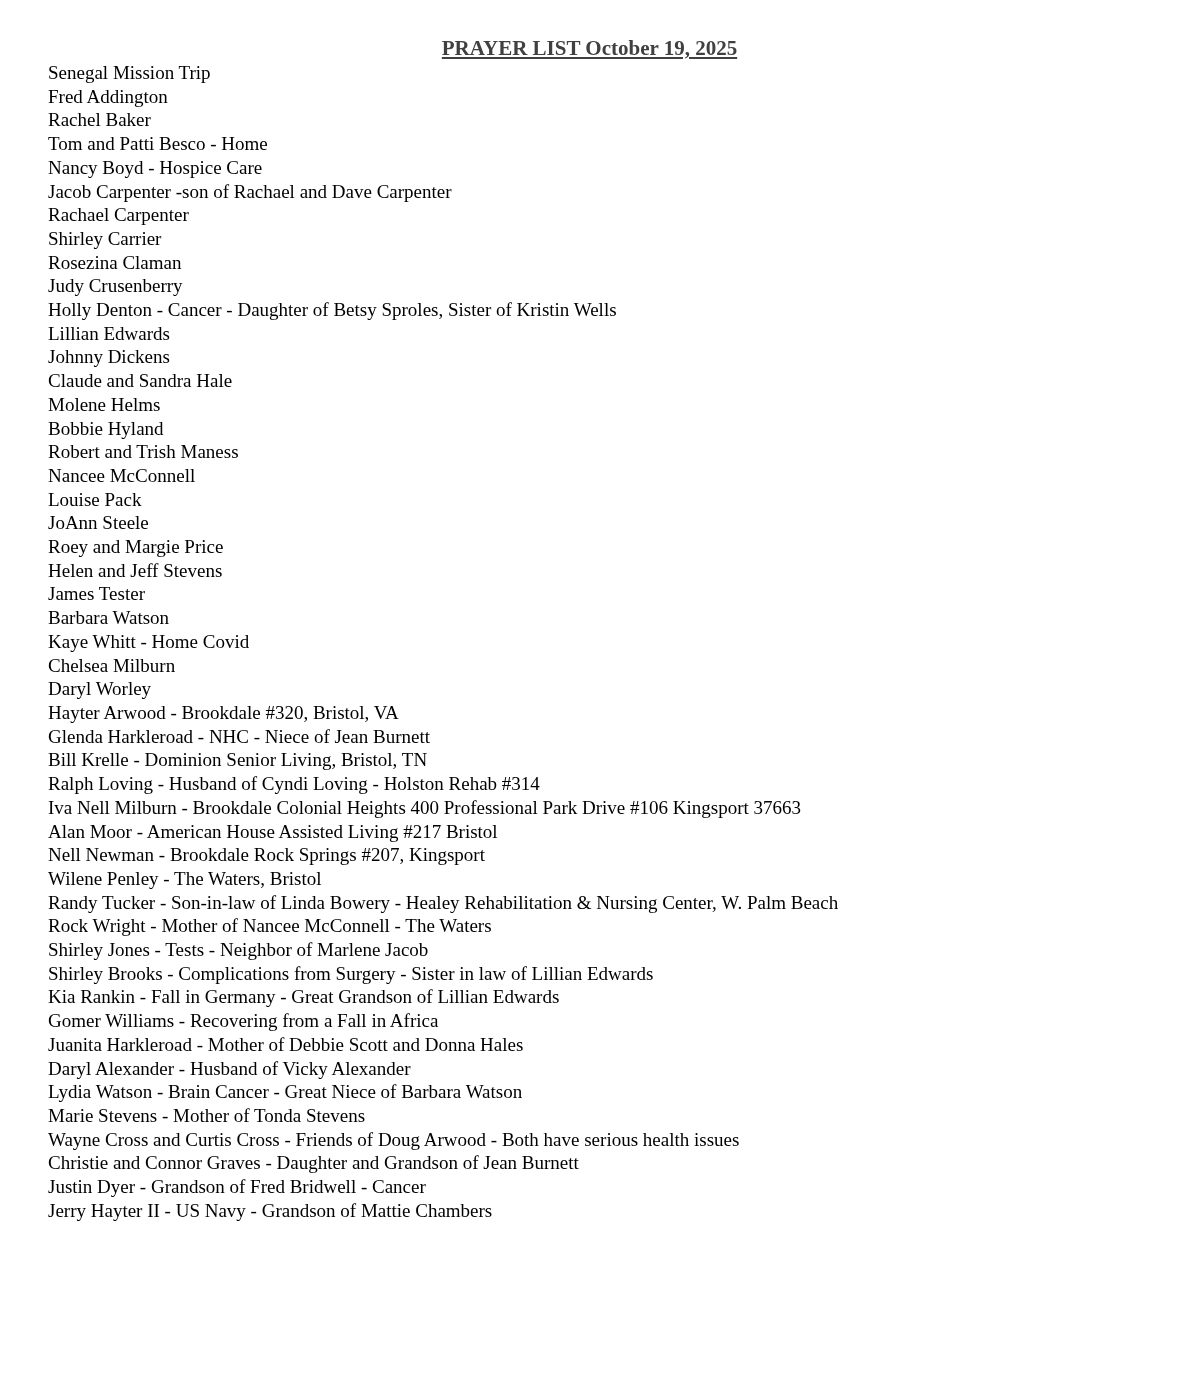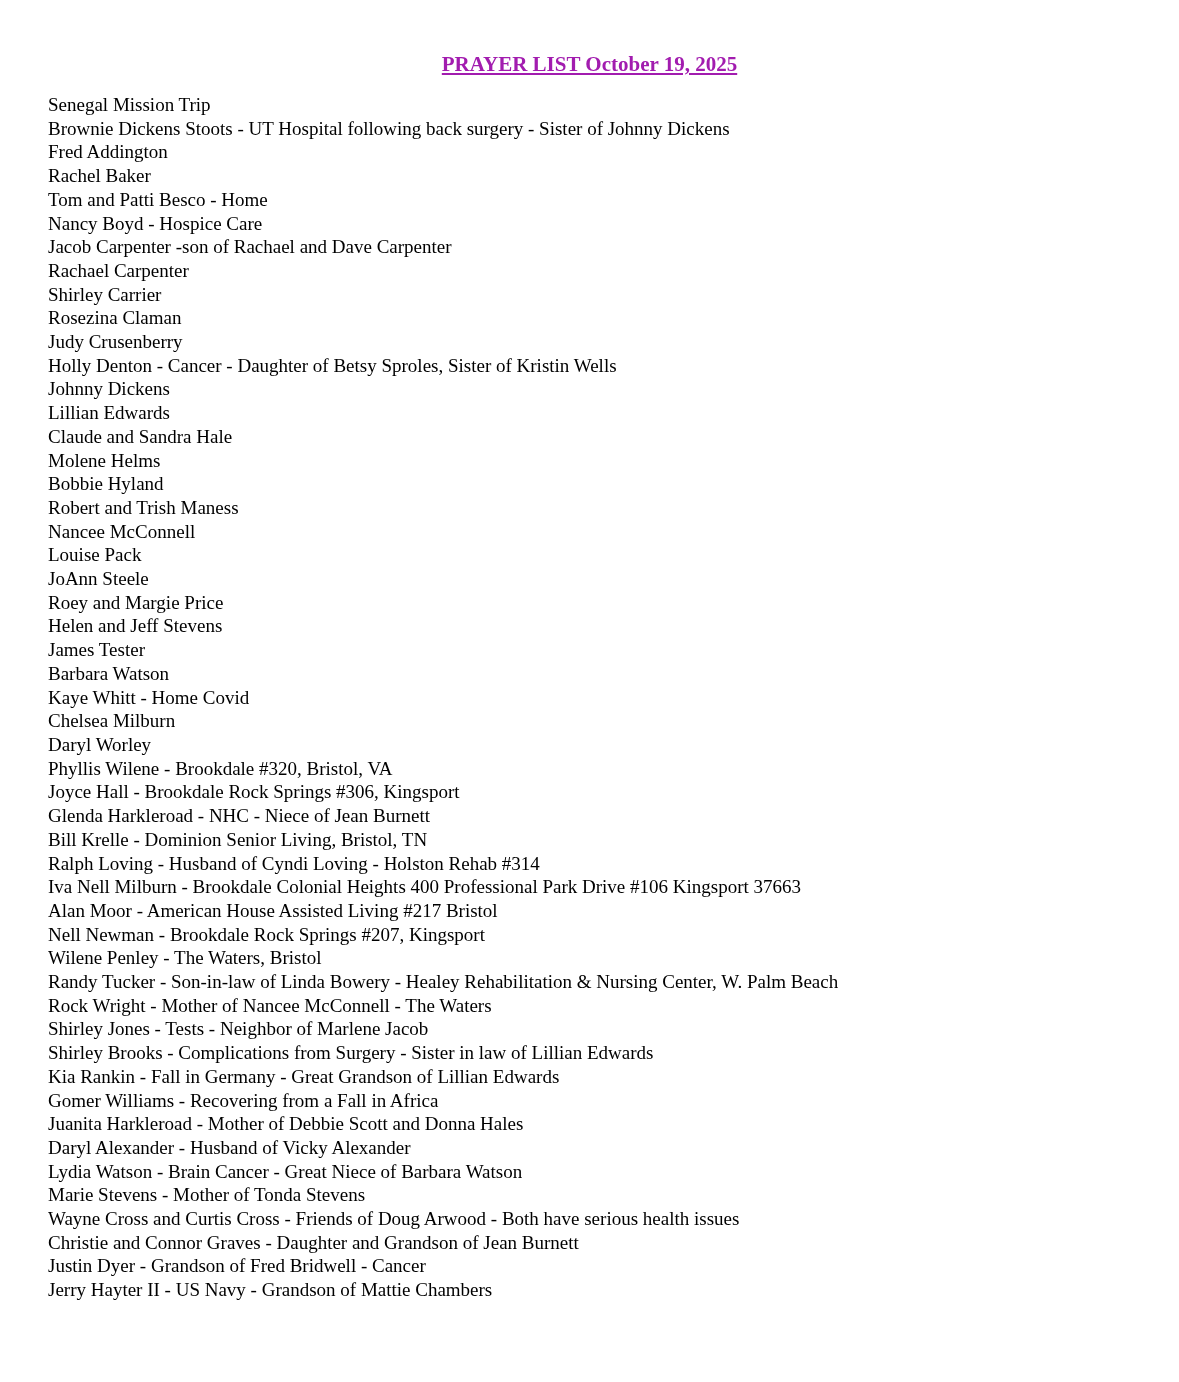--- a/index.html
+++ b/index.html
@@ -10,76 +10,74 @@
   .page {
     position: relative;
     width: 1179px;
     height: 1382px;
     background: #ffffff;
     color: #000000;
     font-family: "Liberation Serif", "DejaVu Serif", serif;
     overflow: hidden;
   }
   .title {
-    margin: 16px;
+    margin: 0;
     padding-top: 36px;
     font-size: 21px;
     line-height: 25px;
     font-weight: bold;
     text-decoration: underline;
     text-align: center;
-    color: #a21caf;
+    color: #404040;
   }
   .list {
     margin: 0;
     padding: 0 20px 0 48px;
     font-size: 19px;
     line-height: 23.7px;
     color: #000000;
   }
   .entry {
     white-space: nowrap;
   }
 </style>
 </head>
 <body>
 
 <div class="page">
   <h1 class="title">PRAYER LIST October 19, 2025</h1>
   <div class="list" id="prayer-list">
       <div class="entry">Senegal Mission Trip</div>
-      <div class="entry">Brownie Dickens Stoots - UT Hospital following back surgery - Sister of Johnny Dickens</div>
       <div class="entry">Fred Addington</div>
       <div class="entry">Rachel Baker</div>
       <div class="entry">Tom and Patti Besco - Home</div>
       <div class="entry">Nancy Boyd - Hospice Care</div>
       <div class="entry">Jacob Carpenter -son of Rachael and Dave Carpenter</div>
       <div class="entry">Rachael Carpenter</div>
       <div class="entry">Shirley Carrier</div>
       <div class="entry">Rosezina Claman</div>
       <div class="entry">Judy Crusenberry</div>
       <div class="entry">Holly Denton - Cancer - Daughter of Betsy Sproles, Sister of Kristin Wells</div>
+      <div class="entry">Lillian Edwards</div>
       <div class="entry">Johnny Dickens</div>
-      <div class="entry">Lillian Edwards</div>
       <div class="entry">Claude and Sandra Hale</div>
       <div class="entry">Molene Helms</div>
       <div class="entry">Bobbie Hyland</div>
       <div class="entry">Robert and Trish Maness</div>
       <div class="entry">Nancee McConnell</div>
       <div class="entry">Louise Pack</div>
       <div class="entry">JoAnn Steele</div>
       <div class="entry">Roey and Margie Price</div>
       <div class="entry">Helen and Jeff Stevens</div>
       <div class="entry">James Tester</div>
       <div class="entry">Barbara Watson</div>
       <div class="entry">Kaye Whitt - Home Covid</div>
       <div class="entry">Chelsea Milburn</div>
       <div class="entry">Daryl Worley</div>
-      <div class="entry">Phyllis Wilene - Brookdale #320, Bristol, VA</div>
-      <div class="entry">Joyce Hall - Brookdale Rock Springs #306, Kingsport</div>
+      <div class="entry">Hayter Arwood - Brookdale #320, Bristol, VA</div>
       <div class="entry">Glenda Harkleroad - NHC - Niece of Jean Burnett</div>
       <div class="entry">Bill Krelle - Dominion Senior Living, Bristol, TN</div>
       <div class="entry">Ralph Loving - Husband of Cyndi Loving - Holston Rehab #314</div>
       <div class="entry">Iva Nell Milburn - Brookdale Colonial Heights 400 Professional Park Drive #106 Kingsport 37663</div>
       <div class="entry">Alan Moor - American House Assisted Living #217 Bristol</div>
       <div class="entry">Nell Newman - Brookdale Rock Springs #207, Kingsport</div>
       <div class="entry">Wilene Penley - The Waters, Bristol</div>
       <div class="entry">Randy Tucker - Son-in-law of Linda Bowery - Healey Rehabilitation &amp; Nursing Center, W. Palm Beach</div>
       <div class="entry">Rock Wright - Mother of Nancee McConnell - The Waters</div>
       <div class="entry">Shirley Jones - Tests - Neighbor of Marlene Jacob</div>

